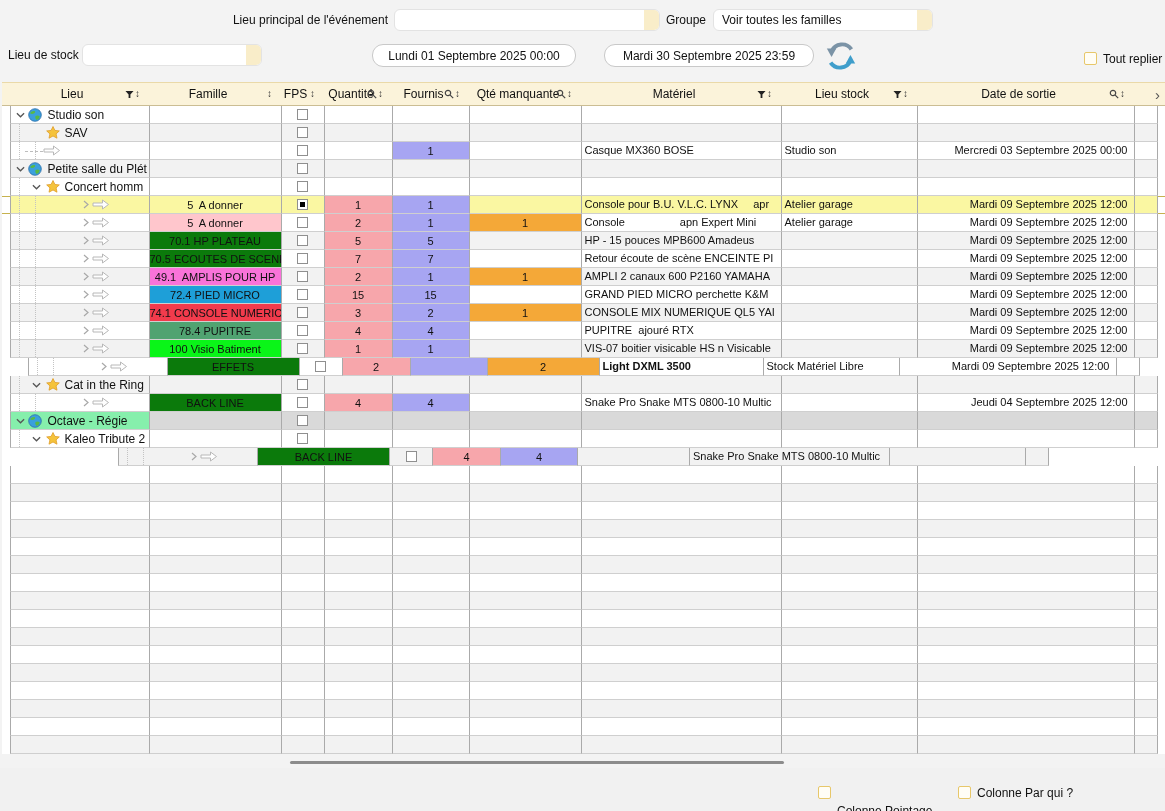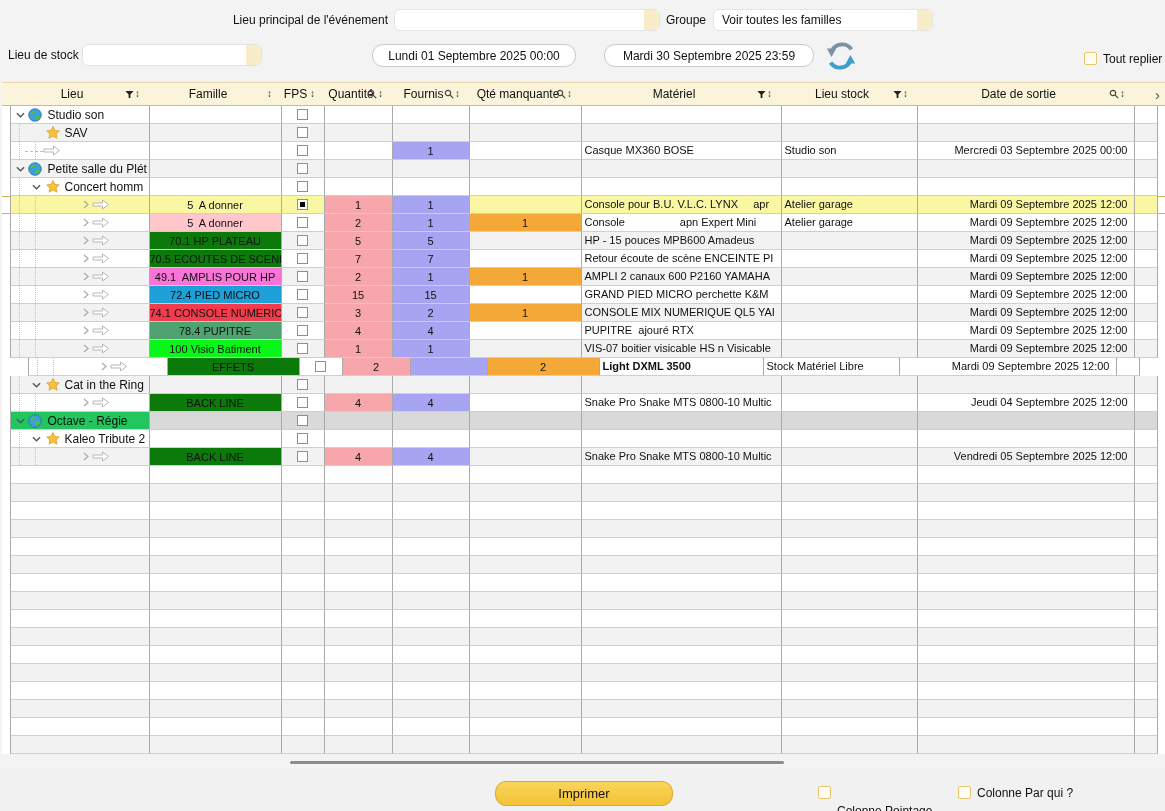--- a/index.html
+++ b/index.html
@@ -25,21 +25,21 @@
   .hics{position:absolute;right:2px;top:0;bottom:0;display:flex;align-items:center;gap:1px;}
   .sorticon{font-size:10px;color:#333;line-height:1;}
   .rows{background:#fff;}
   .row{display:flex;height:18px;box-sizing:border-box;position:relative;justify-content:center;}
   .cell{box-sizing:border-box;height:18px;border-right:1px solid #aaaaaa;border-bottom:1px solid #cfcfcf;
         font-size:11px;overflow:hidden;white-space:pre;position:relative;}
   .cell.c0{border-left:1px solid #aaaaaa;}
   .row.w  .cell{background:#ffffff;}
   .row.s  .cell{background:#f2f2f2;}
   .row.dark .cell{background:#d9d9d9;}
-  .row.dark .cell.c0{background:#22c55e;}
+  .row.dark .cell.c0{background:#86efac;}
   .row.sel .cell{background:#faf7a2;}
   .row.sel{box-shadow:inset 0 1px 0 #c6b24e, inset 0 -1px 0 #c6b24e;}
   .cell.qpink{background:#f7a6ab !important;text-align:center;line-height:18px;}
   .cell.fblue{background:#a7a5f2 !important;text-align:center;line-height:18px;}
   .cell.morange{background:#f4a838 !important;text-align:center;line-height:18px;}
   .cell.num{text-align:center;line-height:18px;}
   .cell.txt{line-height:17px;padding-left:3px;}
   .cell.date{line-height:17px;text-align:right;padding-right:6px;}
   .cell.fam{line-height:18px;text-align:center;}
   .cbwrap{display:flex;align-items:center;justify-content:center;height:100%;}
@@ -501,21 +501,20 @@
             </svg></span><span style="display: inline-flex; align-items: center; position: absolute; left: 81px; top: 3px;"><svg width="18" height="11" viewBox="0 0 18 11">
               <polygon points="1,4 10.5,4 10.5,1 16.5,5.5 10.5,10 10.5,7 1,7" fill="#fefefe" stroke="#b8b8b8" stroke-width="1"></polygon>
             </svg></span></div>
         <div class="cell fam" style="width: 132px; background: rgb(11, 122, 11);">BACK LINE</div>
         <div class="cell " style="width: 43px;"><div class="cbwrap"><div class="fpscb"></div></div></div>
         <div class="cell qpink" style="width: 68px;">4</div>
         <div class="cell fblue" style="width: 77px;">4</div>
         <div class="cell num" style="width: 112px;"></div>
         <div class="cell txt" style="width: 200px;">Snake Pro Snake MTS 0800-10 Multic</div>
         <div class="cell txt" style="width: 136px;"></div>
-        <div class="cell date" style="width: 217px;">Vendredi 05 Septembre 2025 12:00</div>
         <div class="cell " style="width: 23px;"></div>
       </div>
       <div class="row w">
         <div class="cell  c0" style="width: 140px;"></div>
         <div class="cell fam" style="width: 132px;"></div>
         <div class="cell " style="width: 43px;"></div>
         <div class="cell num" style="width: 68px;"></div>
         <div class="cell num" style="width: 77px;"></div>
         <div class="cell num" style="width: 112px;"></div>
         <div class="cell txt" style="width: 200px;"></div>
@@ -702,18 +701,17 @@
         <div class="cell txt" style="width: 136px;"></div>
         <div class="cell date" style="width: 217px;"></div>
         <div class="cell " style="width: 23px;"></div>
       </div>
     </div>
 </div>
 
 <div class="hthumb"></div>
 
 <div class="footer">
-  <div class="printbtn">Imprimer</div>
   <span class="goldcb abs" style="left:818px;top:18px;"></span>
   <div class="abs fcb-lbl" style="left:837px;top:36px;">Colonne Pointage</div>
   <span class="goldcb abs" style="left:958px;top:18px;"></span>
   <div class="abs fcb-lbl" style="left:977px;top:18px;">Colonne Par qui ?</div>
 </div>
 
 </body></html>

